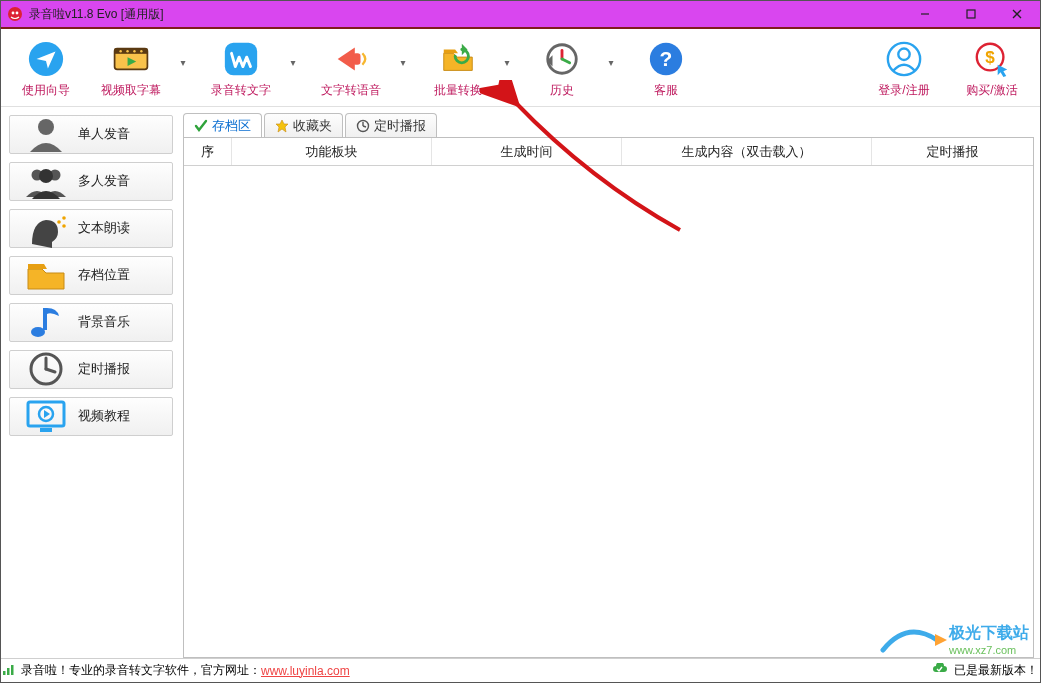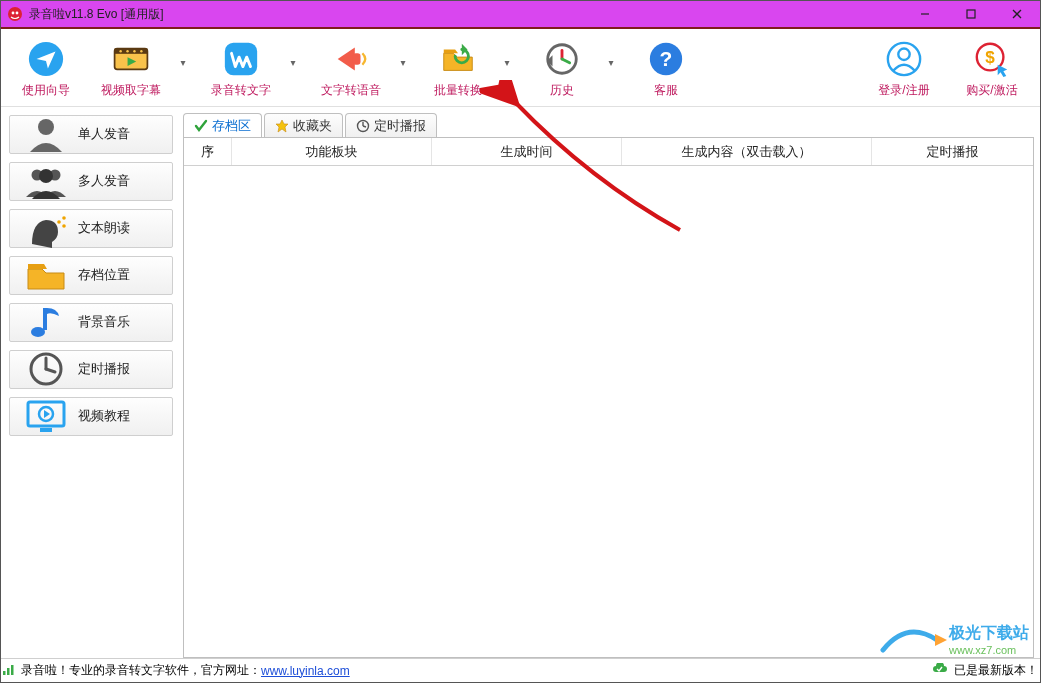--- a/index.html
+++ b/index.html
@@ -32,21 +32,21 @@
 .tab .tab-ic { width: 14px; height: 14px; display: inline-flex; align-items: center; justify-content: center; }
 
 .table-area { flex: 1; border: 1px solid #bfbfbf; margin-left: 4px; position: relative; background: #fff; }
 .table-header { height: 28px; display: flex; border-bottom: 1px solid #d0d0d0; background: #fff; }
 .th { display: flex; align-items: center; justify-content: center; font-size: 13px; color: #222; border-right: 1px solid #e5e5e5; }
 .th:last-child { border-right: none; }
 .table-body { position: absolute; top: 28px; left: 0; right: 0; bottom: 0; }
 
 .statusbar { height: 24px; border-top: 1px solid #cfcfcf; display: flex; align-items: center; font-size: 12px; padding: 0 2px; background: #fff; }
 .statusbar .st-ic { color: #2ca02c; margin-right: 6px; }
-.statusbar a { color: #1d4ed8; text-decoration: underline; text-align: right; }
+.statusbar a { color: #ef4444; text-decoration: underline; text-align: right; }
 .statusbar .st-right { margin-left: auto; display: flex; align-items: center; gap: 6px; }
 
 .arrow-annot { position: absolute; pointer-events: none; }
 
 .watermark { position: absolute; right: 4px; bottom: 18px; opacity: 0.9; }
 </style>
 </head>
 <body>
 
 <div class="window">

